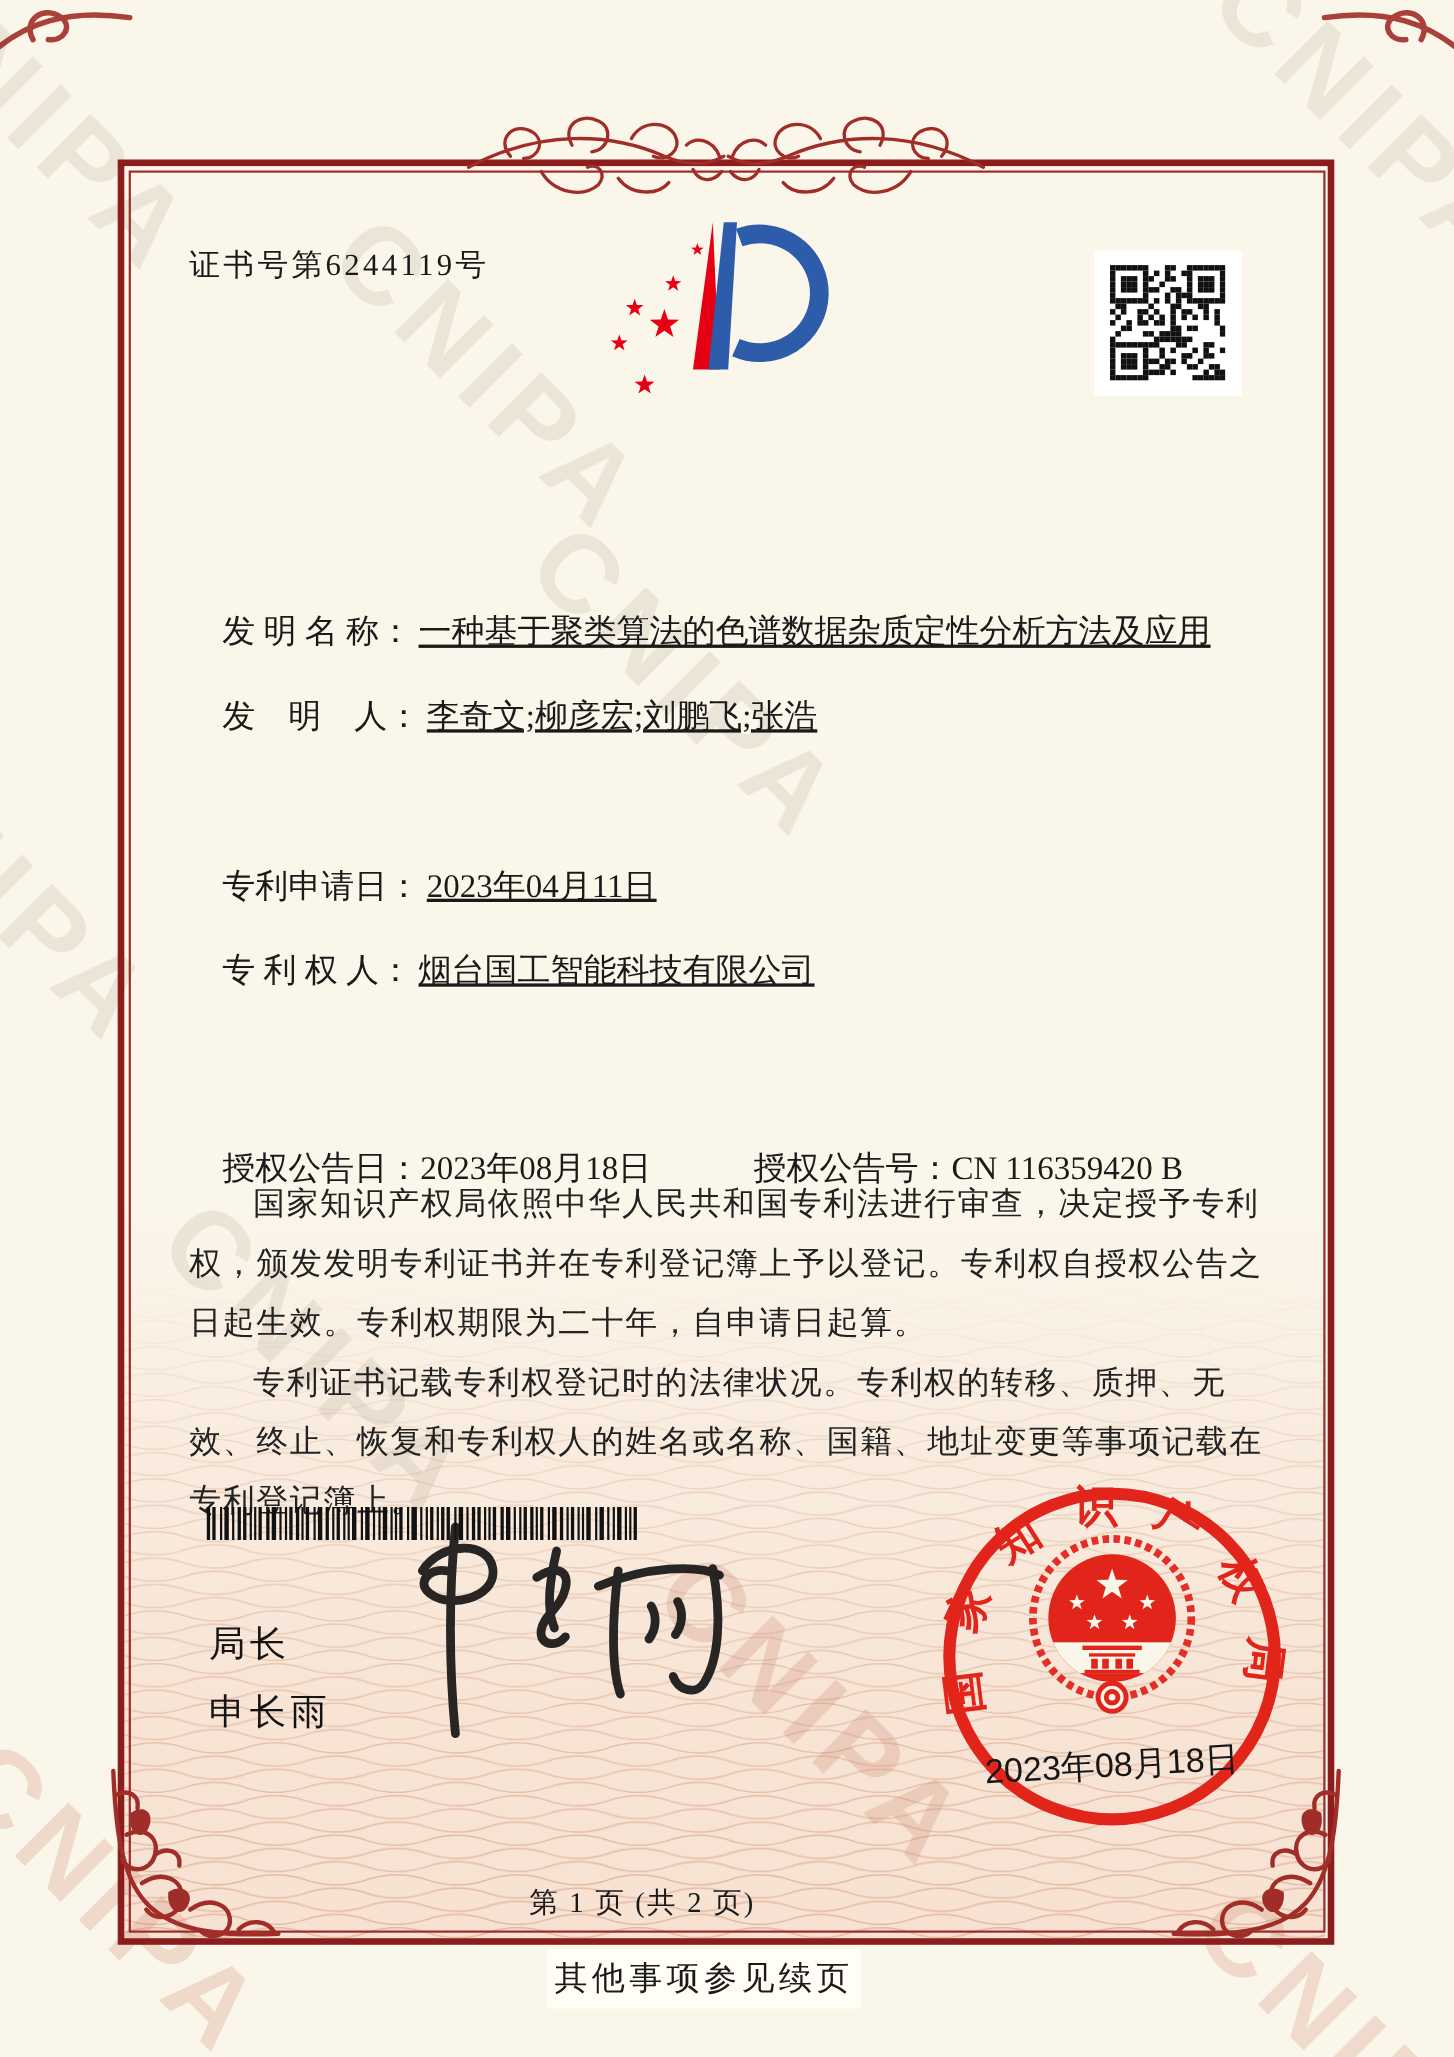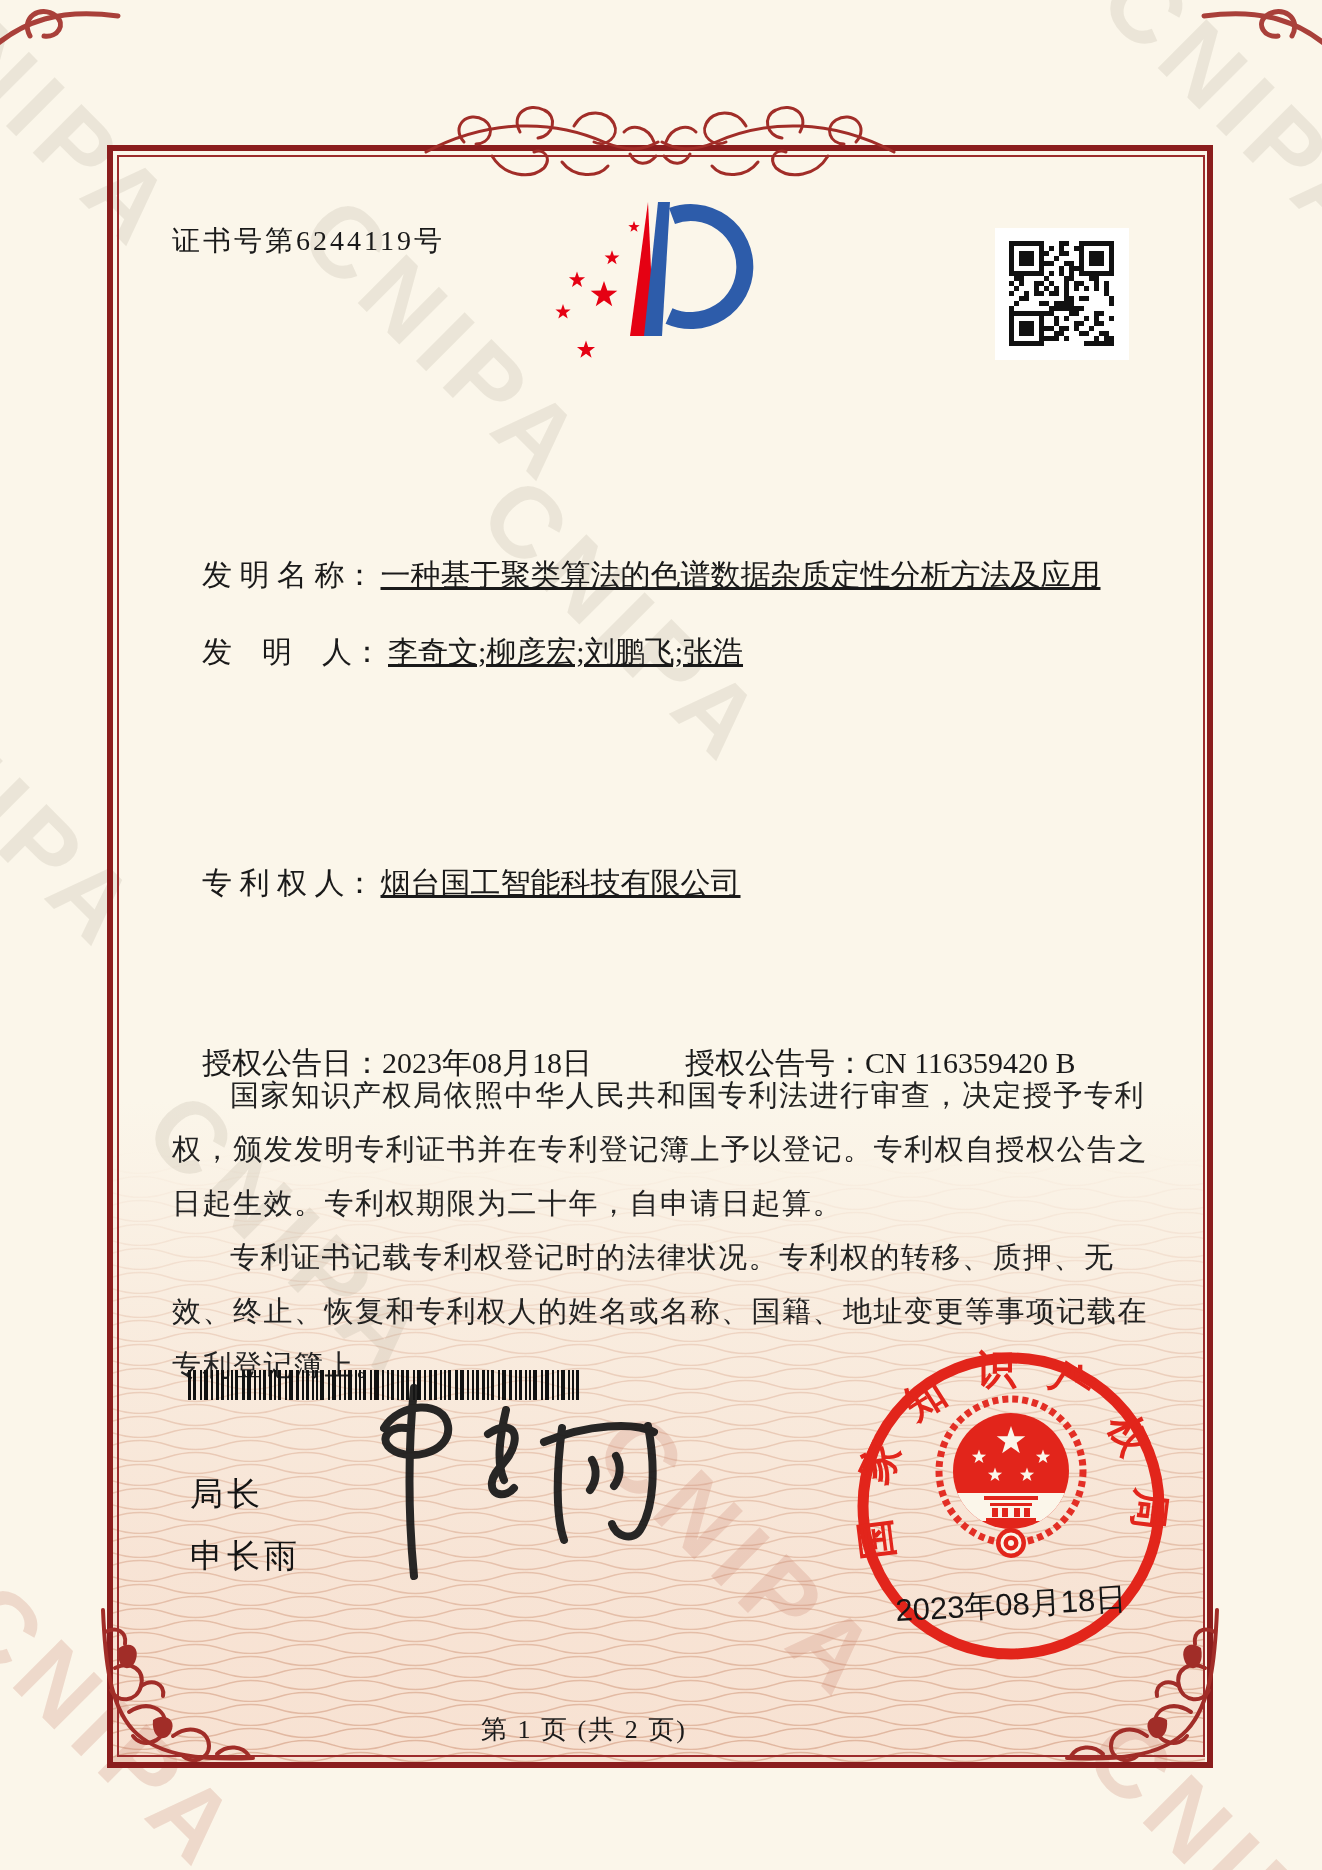--- a/index.html
+++ b/index.html
@@ -378,20 +378,23 @@
       <rect x="100" y="100" width="5" height="5" fill="#111"></rect>
     </svg>
 
 
   <div class="abs field" style="top:515px">
     <span class="flabel">发 明 名 称：</span><span class="fvalue">一种基于聚类算法的色谱数据杂质定性分析方法及应用</span>
   </div>
   <div class="abs field" style="top:592px">
     <span class="flabel">发　明　人：</span><span class="fvalue">李奇文;柳彦宏;刘鹏飞;张浩</span>
   </div>
+  <div class="abs field" style="top:746px">
+    <span class="flabel">专利申请日：</span><span class="fvalue">2023年04月11日</span>
+  </div>
   <div class="abs field" style="top:823px">
     <span class="flabel">专 利 权 人：</span><span class="fvalue">烟台国工智能科技有限公司</span>
   </div>
   <div class="abs field" style="top:1003px">
     <span class="flabel">授权公告日：</span><span>2023年08月18日</span>
   </div>
   <div class="abs field grant2" style="top:1003px">
     <span class="flabel">授权公告号：</span><span>CN 116359420 B</span>
   </div>
 
@@ -447,14 +450,15 @@
     <circle cx="159" cy="196" r="9" fill="none" stroke="#fbf6ea" stroke-width="3"></circle>
     <circle cx="159" cy="196" r="3" fill="#fbf6ea"></circle>
     <text style="font-family:'Liberation Serif','DejaVu Serif',serif;font-size:40px;font-weight:700;
                  letter-spacing:30px;fill:#e2251b" text-anchor="middle">
       <textPath href="#sealArc" startOffset="50%">国家知识产权局</textPath>
     </text>
     <text x="159" y="268" text-anchor="middle" transform="rotate(-3 159 262)" style="font-family:'Liberation Sans','DejaVu Sans',sans-serif;font-size:31px;fill:#161616">2023年08月18日</text>
   </svg>
 
   <div class="abs pagenum">第 1 页 (共 2 页)</div>
+  <div class="abs contbox">其他事项参见续页</div>
 
 </div>
 
 </body></html>

